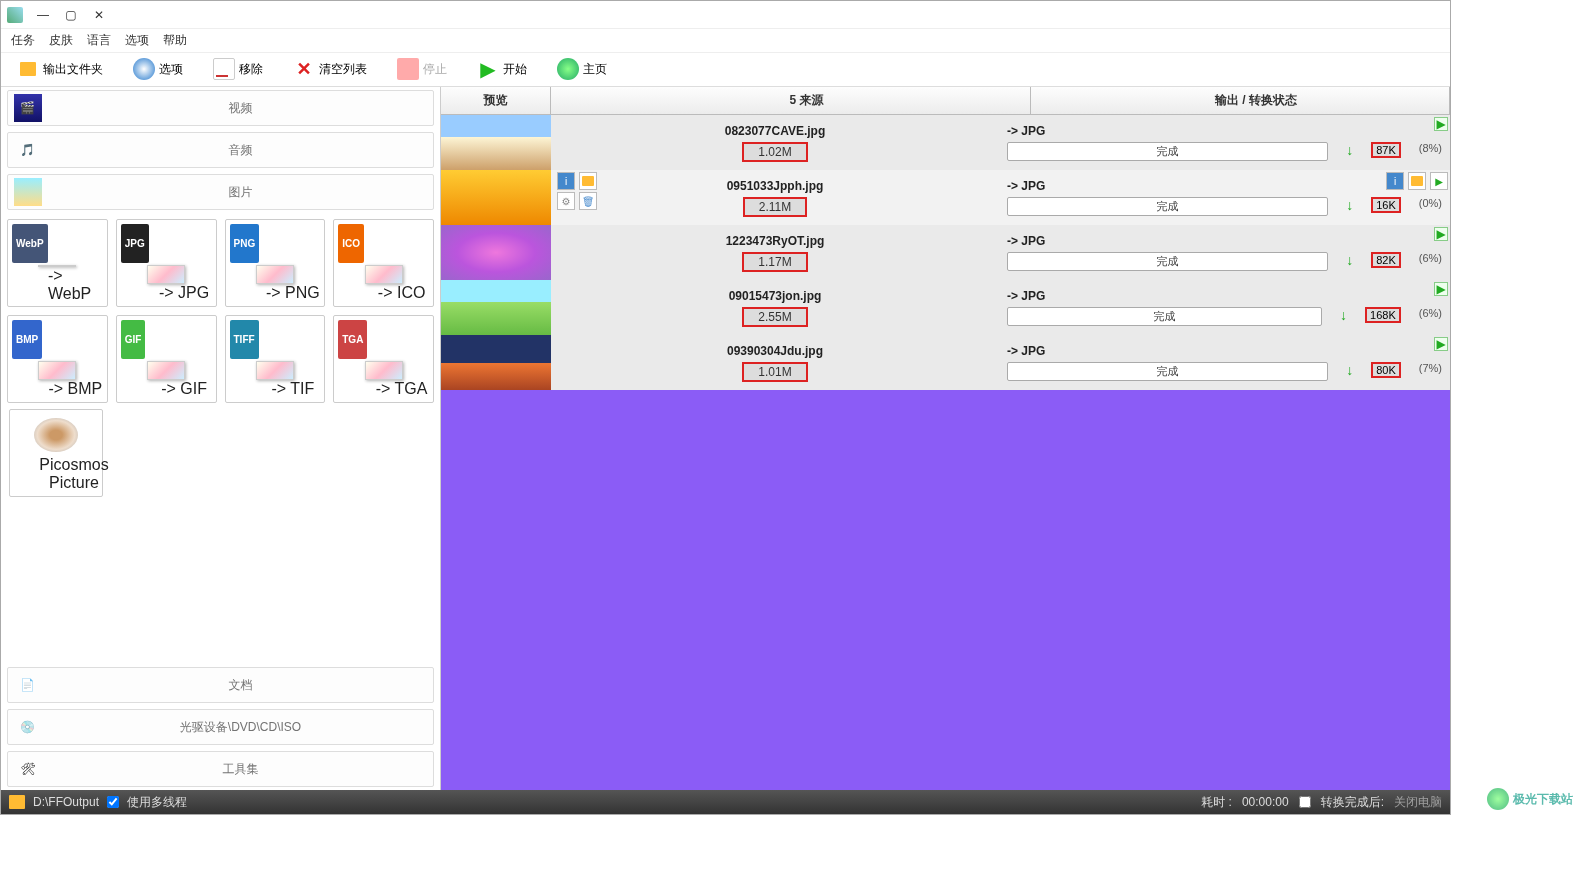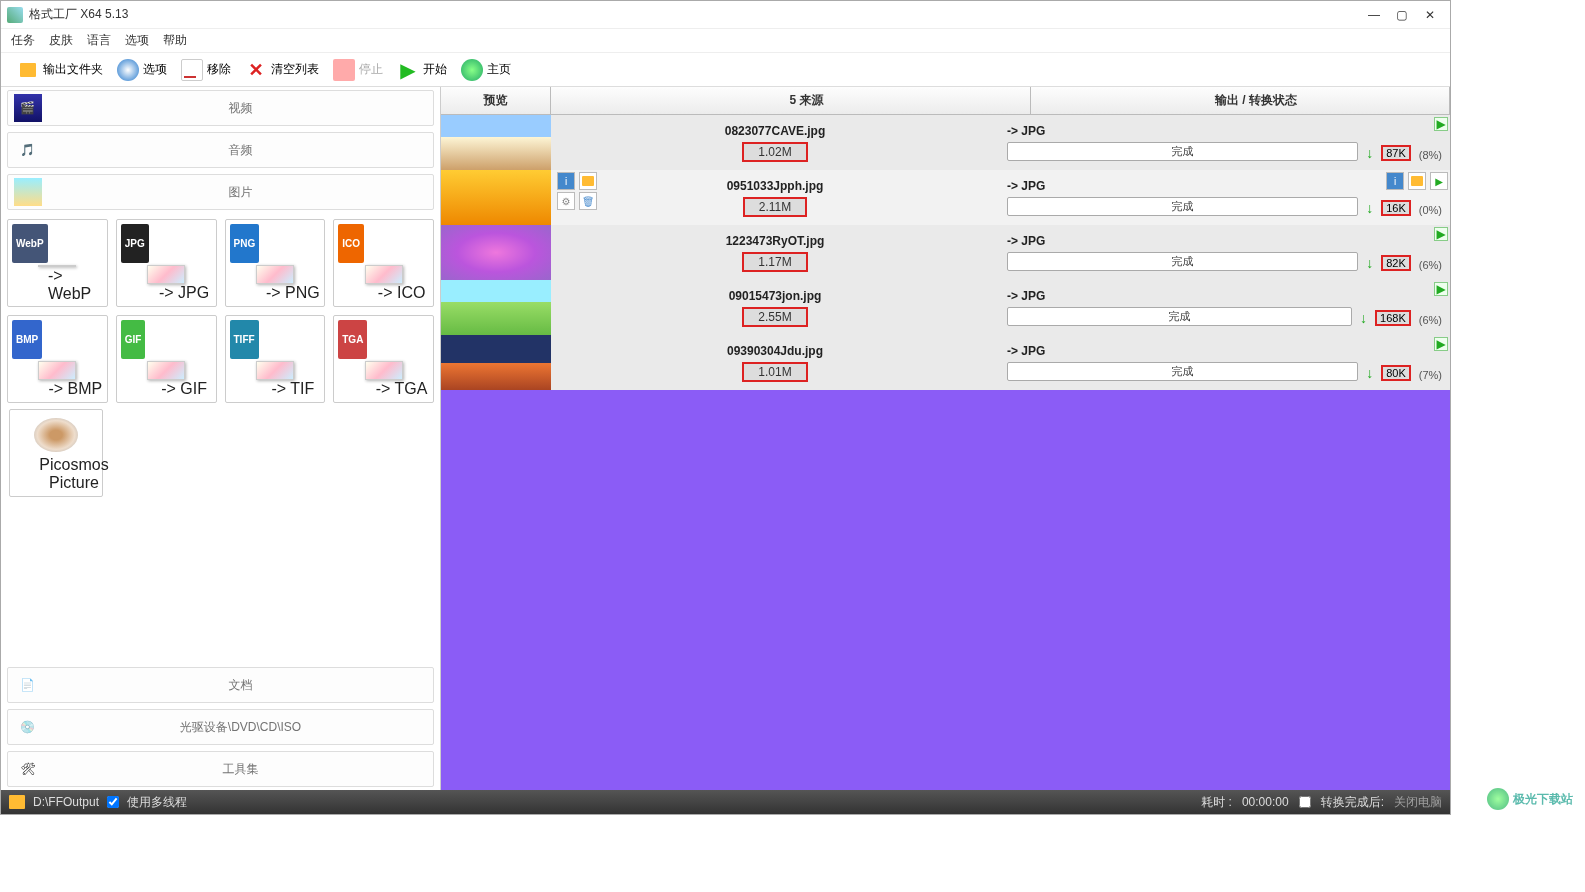--- a/index.html
+++ b/index.html
@@ -4,21 +4,21 @@
 <style>
 * { margin: 0; padding: 0; box-sizing: border-box; font-family: "Microsoft YaHei", Arial, sans-serif; font-size: 12px; }
 body { background: #fff; overflow: hidden; width: 1585px; height: 892px; position: relative; }
 .window { width: 1451px; height: 815px; border: 1px solid #aaa; background: #fff; display: flex; flex-direction: column; }
 .titlebar { height: 28px; display: flex; align-items: center; padding: 0 6px; border-bottom: 1px solid #eee; }
 .titlebar .app-icon { width: 16px; height: 16px; margin-right: 6px; background: linear-gradient(45deg,#5a7,#9de); border-radius: 2px; }
 .titlebar .title { flex: 1; color: #333; }
 .titlebar .winbtn { width: 28px; height: 20px; display: flex; align-items: center; justify-content: center; color: #333; cursor: pointer; }
 .menubar { height: 24px; display: flex; align-items: center; padding: 0 10px; gap: 14px; border-bottom: 1px solid #eee; }
 .menubar span { color: #333; cursor: pointer; }
-.toolbar { height: 34px; display: flex; align-items: center; padding: 4px 10px; gap: 2px; border-bottom: 1px solid #ddd; }
+.toolbar { height: 34px; display: flex; align-items: flex-end; padding: 4px 10px; gap: 18px; border-bottom: 1px solid #ddd; }
 .tb-btn { display: flex; align-items: center; gap: 4px; padding: 2px 6px; cursor: pointer; }
 .tb-icon { width: 22px; height: 22px; display: flex; align-items: center; justify-content: center; border-radius: 2px; }
 .content { flex: 1; display: flex; overflow: hidden; }
 .sidebar { width: 440px; border-right: 1px solid #ccc; display: flex; flex-direction: column; background: #fff; }
 .cat-row { height: 36px; display: flex; align-items: center; border: 1px solid #ddd; margin: 3px 6px; border-radius: 2px; cursor: pointer; background: #fdfdfd; }
 .cat-row .cat-icon { width: 28px; height: 28px; margin: 0 6px; display: flex; align-items: center; justify-content: center; }
 .cat-row .cat-label { flex: 1; text-align: center; color: #737373; }
 .format-grid { padding: 6px; display: grid; grid-template-columns: repeat(4, 1fr); gap: 8px; }
 .fmt-tile { border: 1px solid #ccc; border-radius: 2px; padding: 4px; display: flex; flex-direction: column; align-items: center; cursor: pointer; background: #fff; height: 88px; }
 .fmt-badge { align-self: flex-start; padding: 14px 4px; color: #fff; font-size: 10px; font-weight: bold; border-radius: 2px; }
@@ -33,21 +33,21 @@
 .col-status { flex: 1; }
 .list-body { flex: 1; overflow: auto; background: #8b5cf6; }
 .row { height: 55px; display: flex; background: #eaeaea; }
 .row.sel { background: #f2f2f2; }
 .thumb { width: 110px; height: 55px; background-size: cover; background-position: center; }
 .src { width: 448px; display: flex; flex-direction: column; align-items: center; justify-content: center; gap: 4px; position: relative; }
 .fname { font-weight: bold; color: #222; }
 .size-box { border: 2px solid #d22; padding: 1px 14px; background: #ddd; color: #333; font-size: 12px; }
 .status { flex: 1; display: flex; flex-direction: column; justify-content: center; gap: 4px; padding: 0 8px; position: relative; }
 .tgt-fmt { font-weight: bold; color: #222; }
-.done-row { display: flex; align-items: flex-end; gap: 8px; }
+.done-row { display: flex; align-items: flex-start; gap: 18px; }
 .done-bar { flex: 1; border: 1px solid #aaa; border-radius: 2px; background: #fff; text-align: center; padding: 1px 0; font-size: 11px; color: #333; }
 .arrow-down { color: #2a2; font-size: 14px; font-weight: bold; }
 .ksize { border: 2px solid #d22; padding: 0 3px; background: #ddd; font-size: 11px; }
 .pct { color: #555; font-size: 11px; }
 .play-ic { width: 14px; height: 14px; display: flex; align-items: center; justify-content: center; border: 1px solid #8c8; background: #efe; cursor: pointer; position: absolute; right: 2px; top: 2px; }
 .mini-icons { position: absolute; left: 6px; top: 2px; display: flex; flex-direction: column; gap: 2px; }
 .mini-icons-row { display: flex; gap: 4px; }
 .mini-ic { width: 18px; height: 18px; border: 1px solid #bbb; background: #fff; display: flex; align-items: center; justify-content: center; cursor: pointer; font-size: 10px; }
 .statusbar { height: 24px; background: linear-gradient(#555,#333); color: #ddd; display: flex; align-items: center; padding: 0 8px; gap: 8px; }
 .statusbar .sb-right { margin-left: auto; display: flex; align-items: center; gap: 10px; }
@@ -56,21 +56,20 @@
 .watermark { position: absolute; right: 12px; bottom: 82px; color: #3a9; font-size: 18px; font-weight: bold; opacity: .8; display: flex; align-items: center; gap: 4px; }
 .watermark-globe { width: 22px; height: 22px; border-radius: 50%; background: radial-gradient(#8f8,#2a6); }
 .status-icons-tr { position: absolute; right: 2px; top: 2px; display: flex; gap: 4px; }
 </style>
 </head>
 <body>
 
 <div class="window">
   <div class="titlebar">
     <div class="app-icon"></div>
-    <span class="title">格式工厂 X64 5.13</span>
     <div class="winbtn">—</div>
     <div class="winbtn">▢</div>
     <div class="winbtn">✕</div>
   </div>
 
   <div class="menubar">
     <span>任务</span>
     <span>皮肤</span>
     <span>语言</span>
     <span>选项</span>

